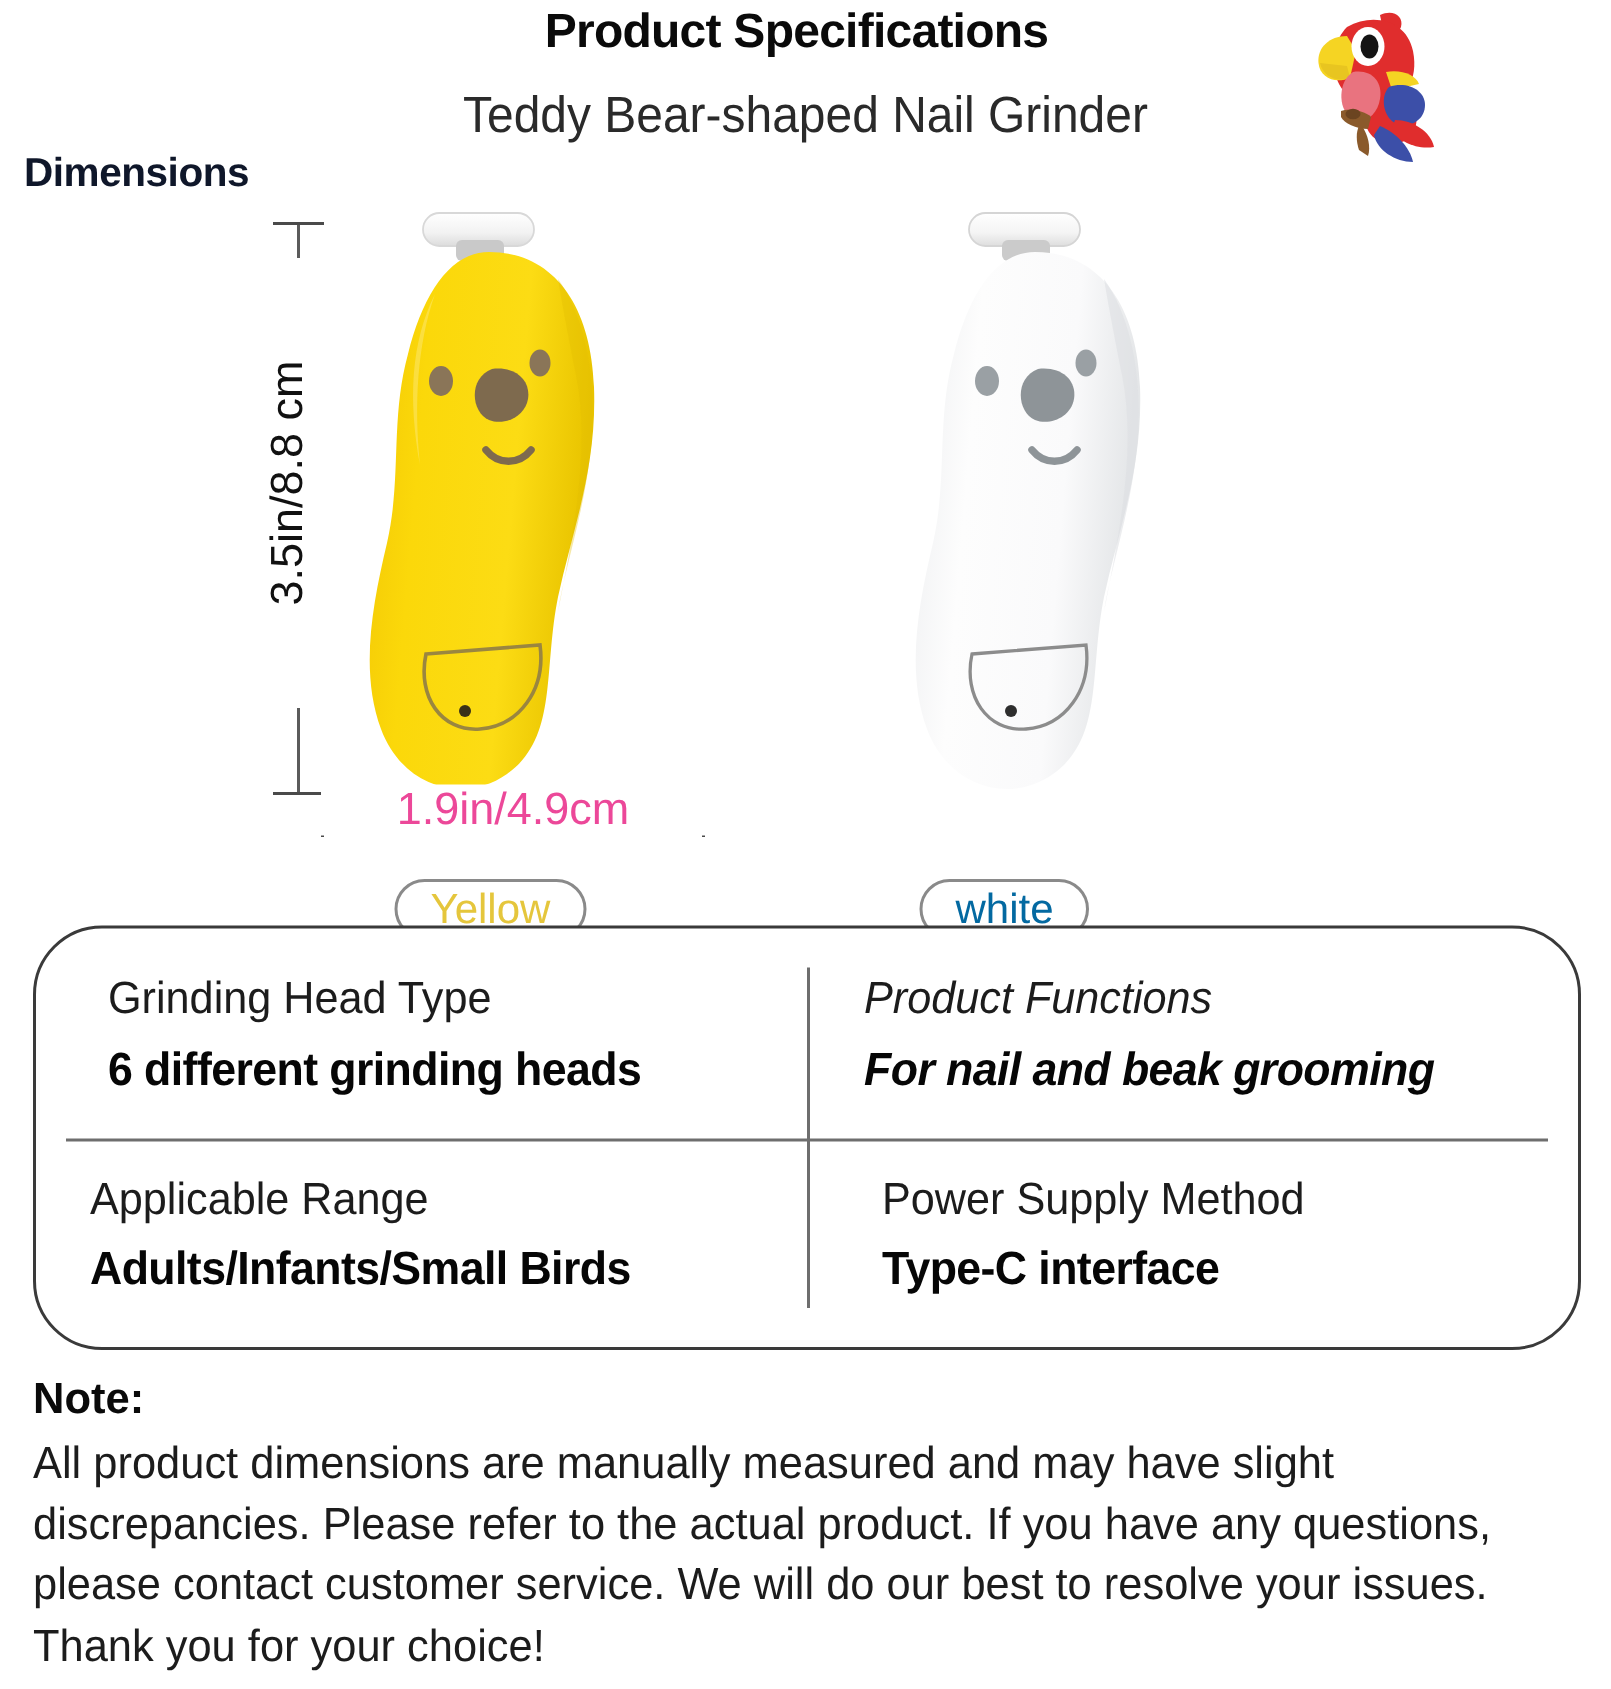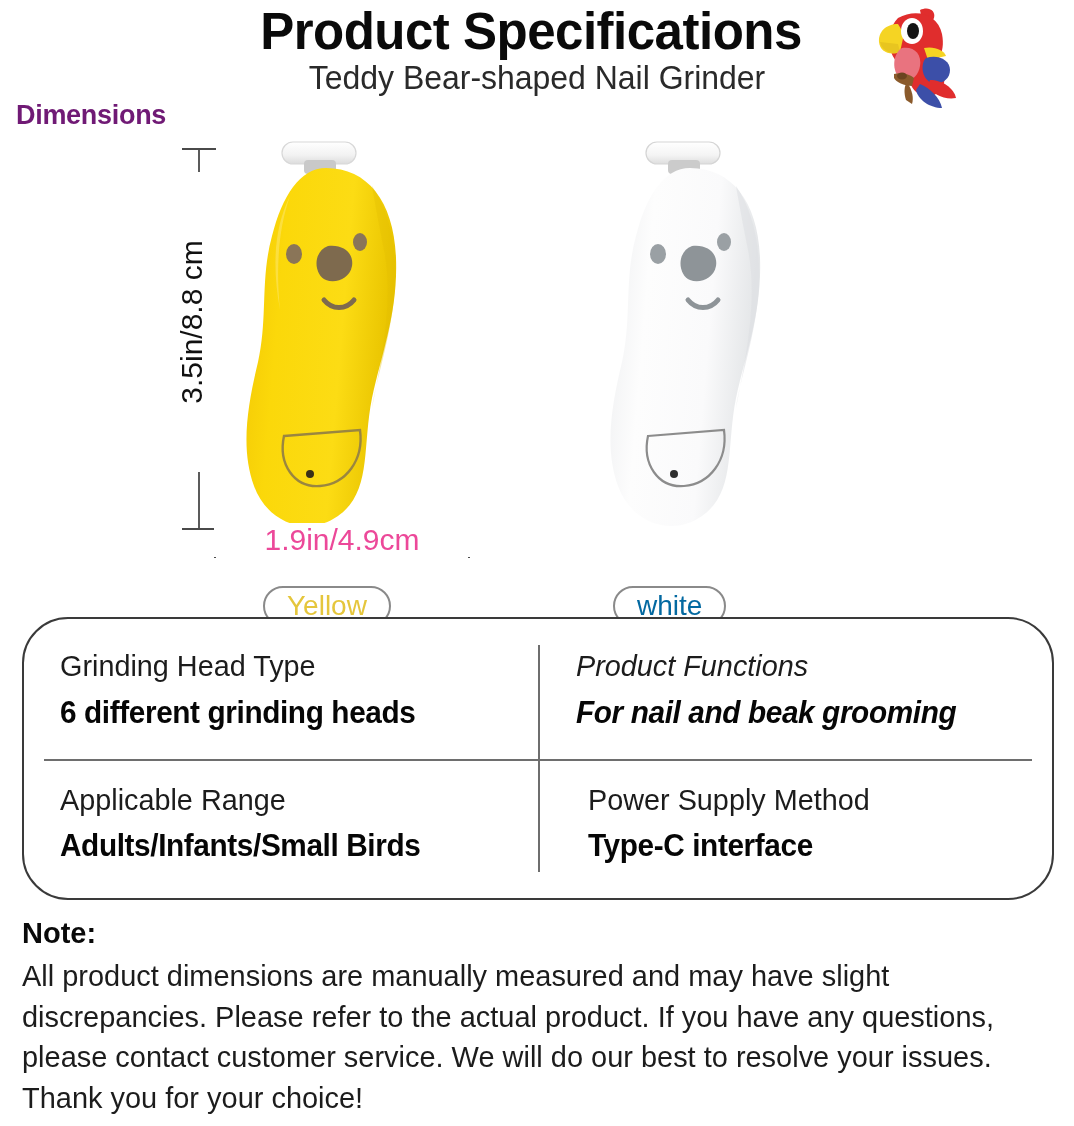--- a/index.html
+++ b/index.html
@@ -17,21 +17,21 @@
   
   .header {
     position: relative;
     height: 108px;
   }
   .title {
     position: absolute;
     left: 0; right: 12px;
     top: 2px;
     text-align: center;
-    font-size: 51px;
+    font-size: 32px;
     font-weight: bold;
     letter-spacing: -0.5px;
     color: #0a0a0a;
   }
   .subtitle {
     position: absolute;
     left: 0; right: 0;
     top: 58px;
     text-align: center;
     font-size: 34px;
@@ -47,21 +47,21 @@
     height: 108px;
   }
 
   
   .dimensions-label {
     position: absolute;
     left: 16px;
     top: 100px;
     font-size: 27px;
     font-weight: bold;
-    color: #701a75;
+    color: #0f172a;
     letter-spacing: -0.3px;
   }
 
   
   .product-area {
     position: absolute;
     left: 0;
     top: 130px;
     width: 1074px;
     height: 480px;
@@ -190,21 +190,21 @@
   .spec-grid {
     position: absolute;
     inset: 0;
   }
   .spec-cell {
     position: absolute;
     width: 50%;
     height: 50%;
     padding: 28px 36px 0 36px;
   }
-  .spec-cell.c0 { left: 0;   top: 0; }
+  .spec-cell.c0 { left: 12px;   top: 0; }
   .spec-cell.c1 { left: 50%; top: 0; padding-left: 38px; font-style: italic; }
   .spec-cell.c2 { left: 0;   top: 50%; padding-top: 22px; }
   .spec-cell.c3 { left: 50%; top: 50%; padding-top: 22px; padding-left: 50px; }
 
   .spec-key {
     font-size: 30px;
     font-weight: 400;
     color: #1c1c1c;
     line-height: 1.25;
     transform: scaleX(0.96);

